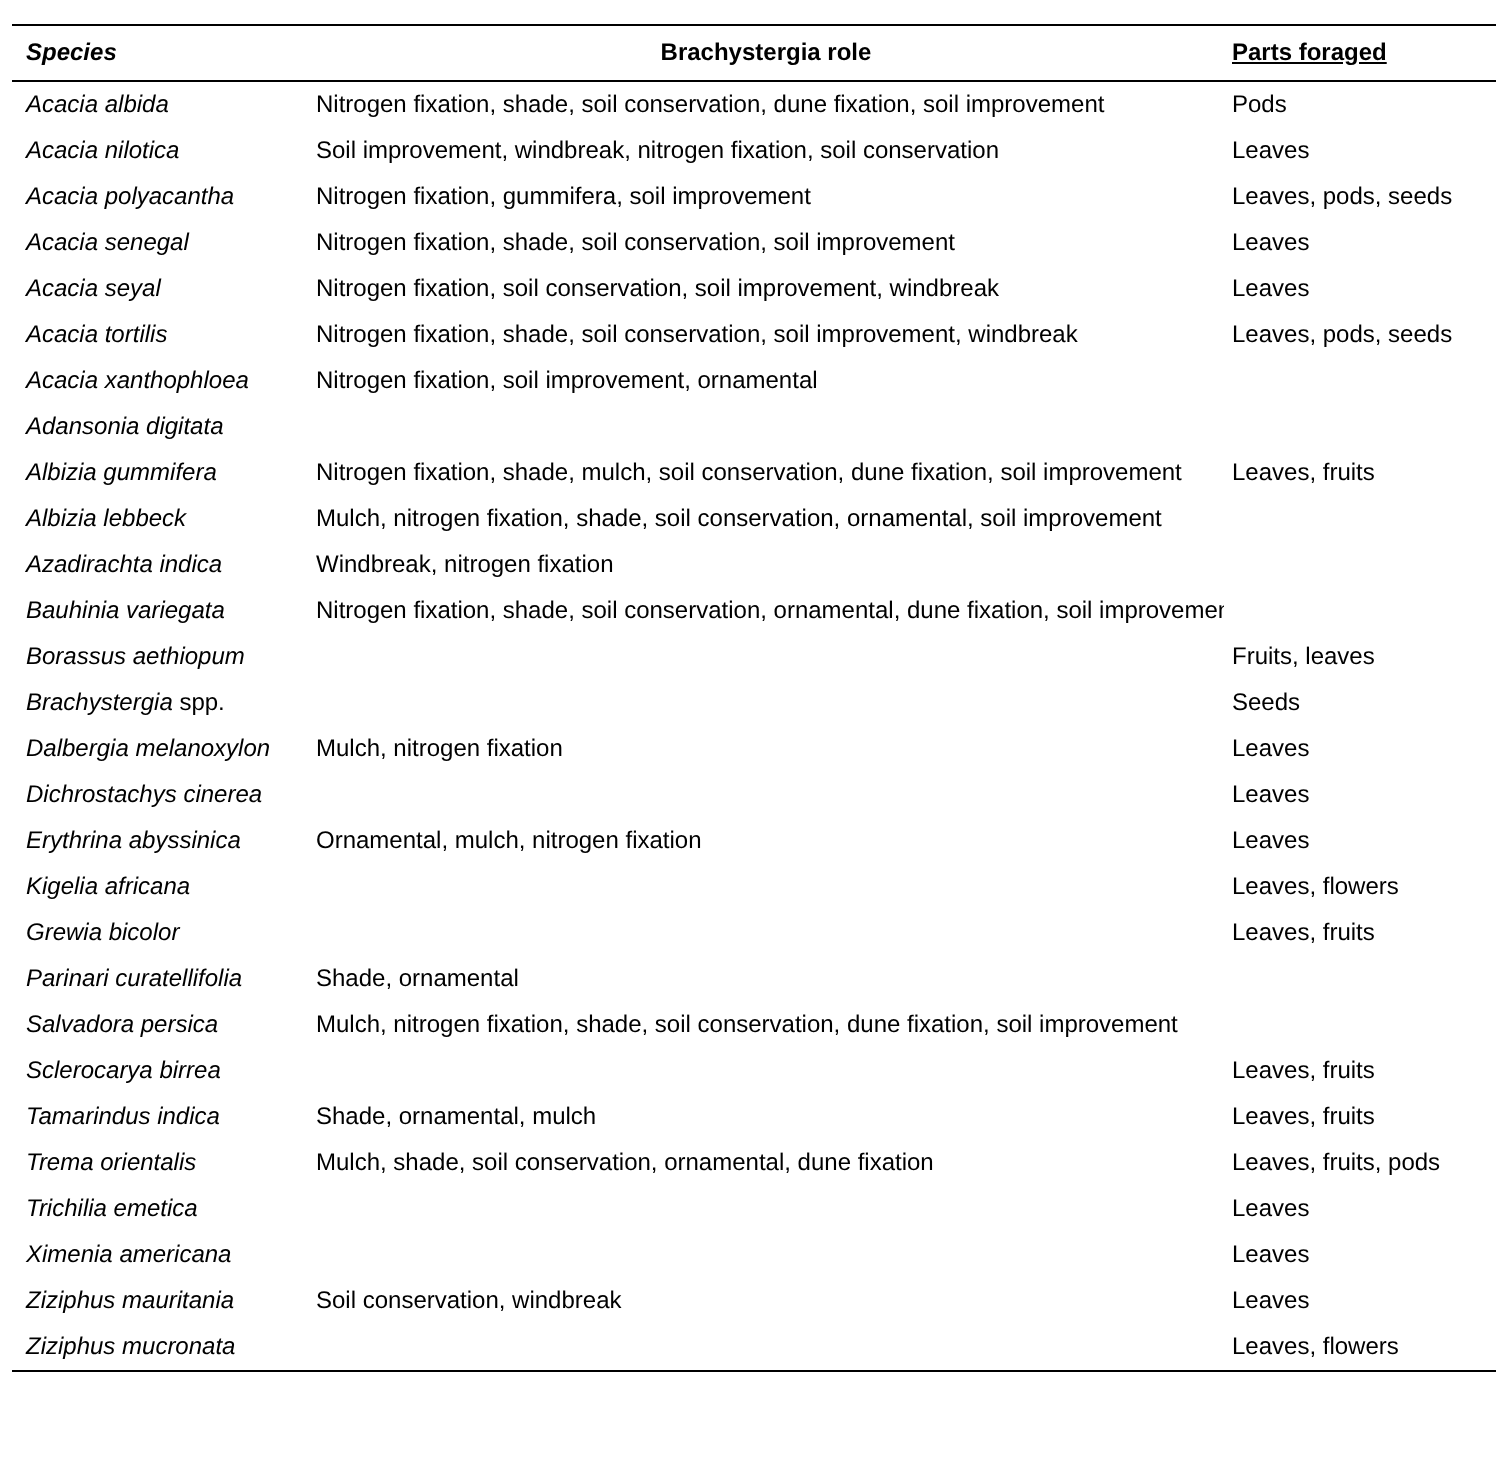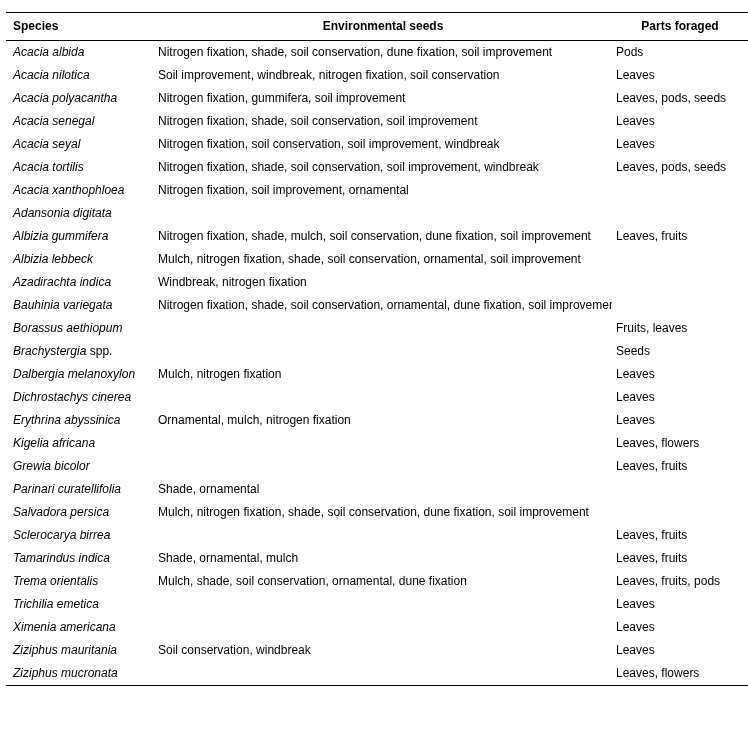--- a/index.html
+++ b/index.html
@@ -27,23 +27,23 @@
   col.c-species { width: 148px; }
   col.c-role    { width: 458px; }
   col.c-parts   { width: 136px; }
   thead th {
     font-size: 12px;
     font-weight: bold;
     padding: 6px 4px 7px 4px;
     border-bottom: 1px solid #000;
     white-space: nowrap;
   }
-  thead th.h-species { text-align: left; padding-left: 7px; }
+  thead th.h-species { text-align: left; padding-left: 7px; font-style: italic; }
   thead th.h-role    { text-align: center; }
-  thead th.h-parts   { text-align: center; }
+  thead th.h-parts   { text-align: left; text-decoration: underline; }
   tbody td {
     font-size: 12px;
     line-height: 13px;
     padding: 5px 4px;
     vertical-align: top;
     white-space: nowrap;
     overflow: hidden;
   }
   tbody td.species-cell { padding-left: 7px; }
   .species-name { font-style: italic; }
@@ -54,21 +54,21 @@
 <div class="page">
   <table class="species-table">
     <colgroup>
       <col class="c-species">
       <col class="c-role">
       <col class="c-parts">
     </colgroup>
     <thead>
       <tr>
         <th class="h-species">Species</th>
-        <th class="h-role">Environmental seeds</th>
+        <th class="h-role">Brachystergia role</th>
         <th class="h-parts">Parts foraged</th>
       </tr>
     </thead>
     <tbody id="table-body">
         <tr>
           <td class="species-cell"><span class="species-name">Acacia albida</span></td>
           <td class="role-cell">Nitrogen fixation, shade, soil conservation, dune fixation, soil improvement</td>
           <td class="parts-cell">Pods</td>
         </tr>
         <tr>

